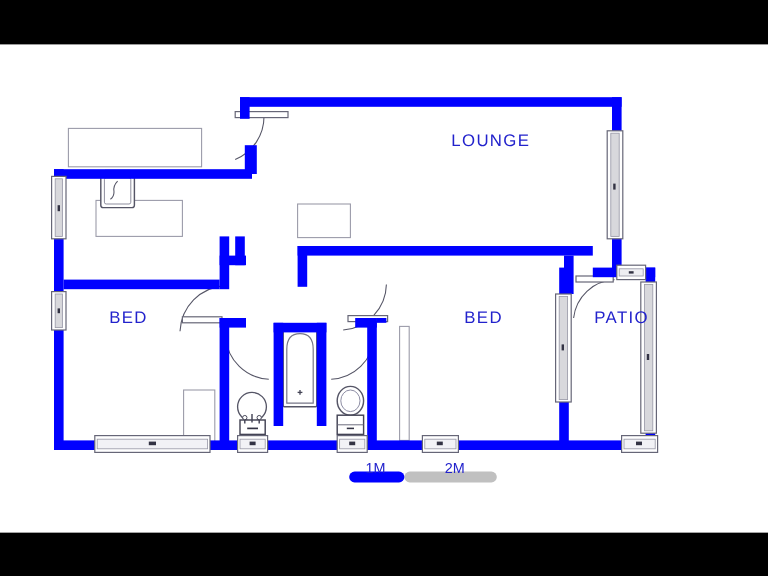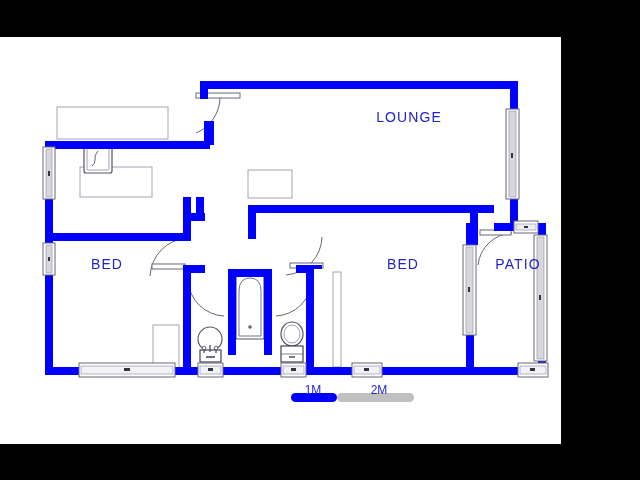--- a/index.html
+++ b/index.html
@@ -3,21 +3,21 @@
 <meta charset="utf-8">
 <title>Floor Plan</title>
 <style>
   html, body {
     margin: 0;
     padding: 0;
     background: #000000;
   }
   #page {
     position: relative;
-    width: 561px;
+    width: 640px;
     height: 480px;
     background: #000000;
     overflow: hidden;
     font-family: "Liberation Sans", sans-serif;
   }
   #letterbox-top {
     position: absolute;
     left: 0; top: 0;
     width: 640px; height: 37px;
     background: #000000;

